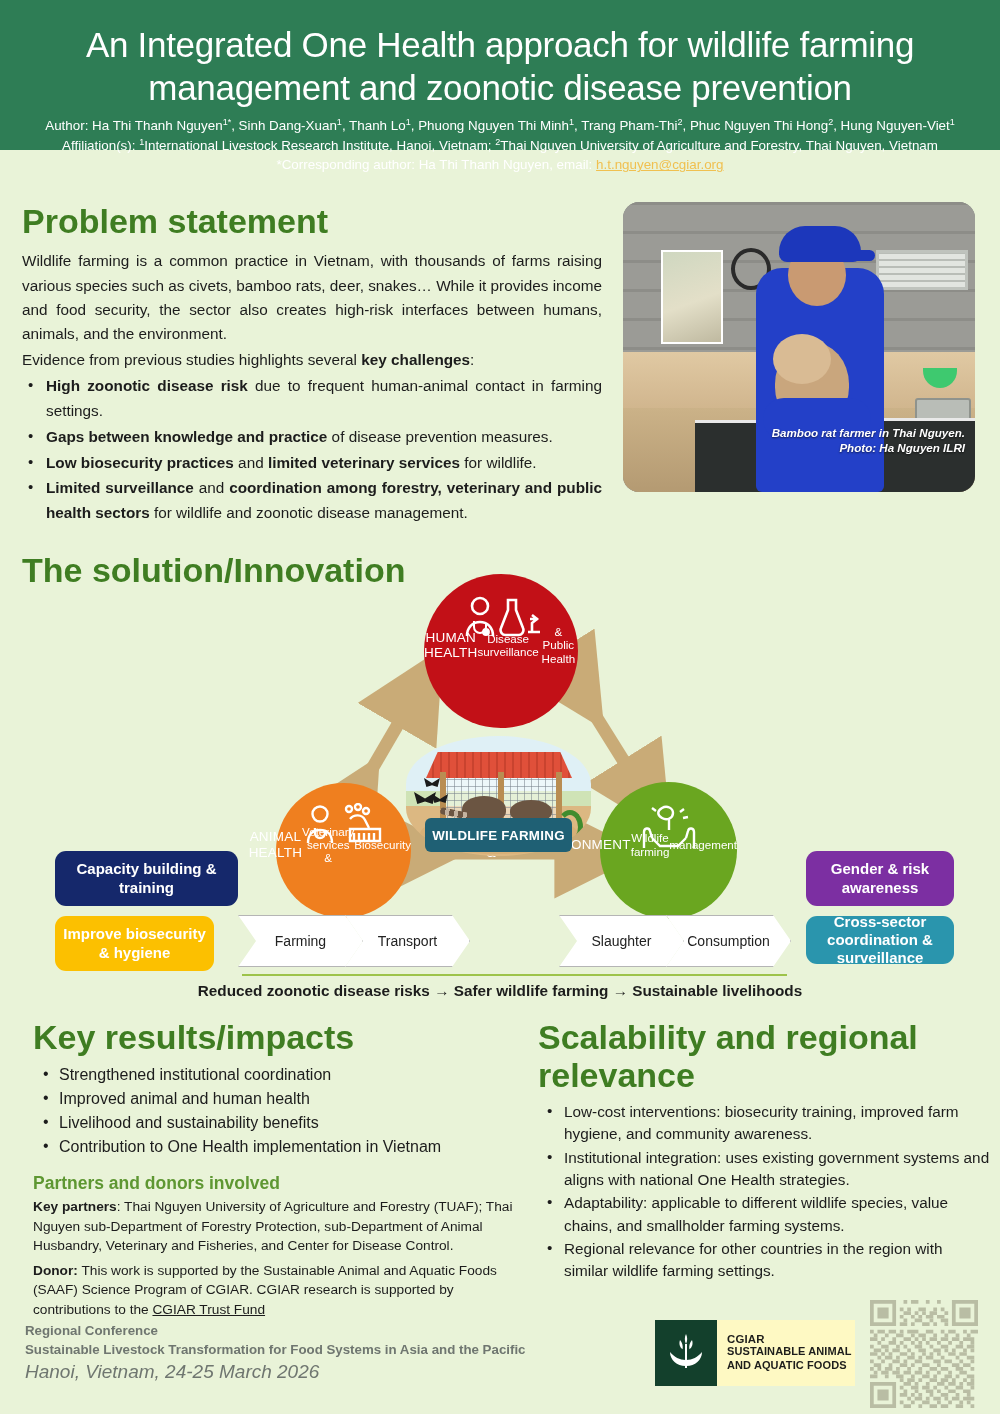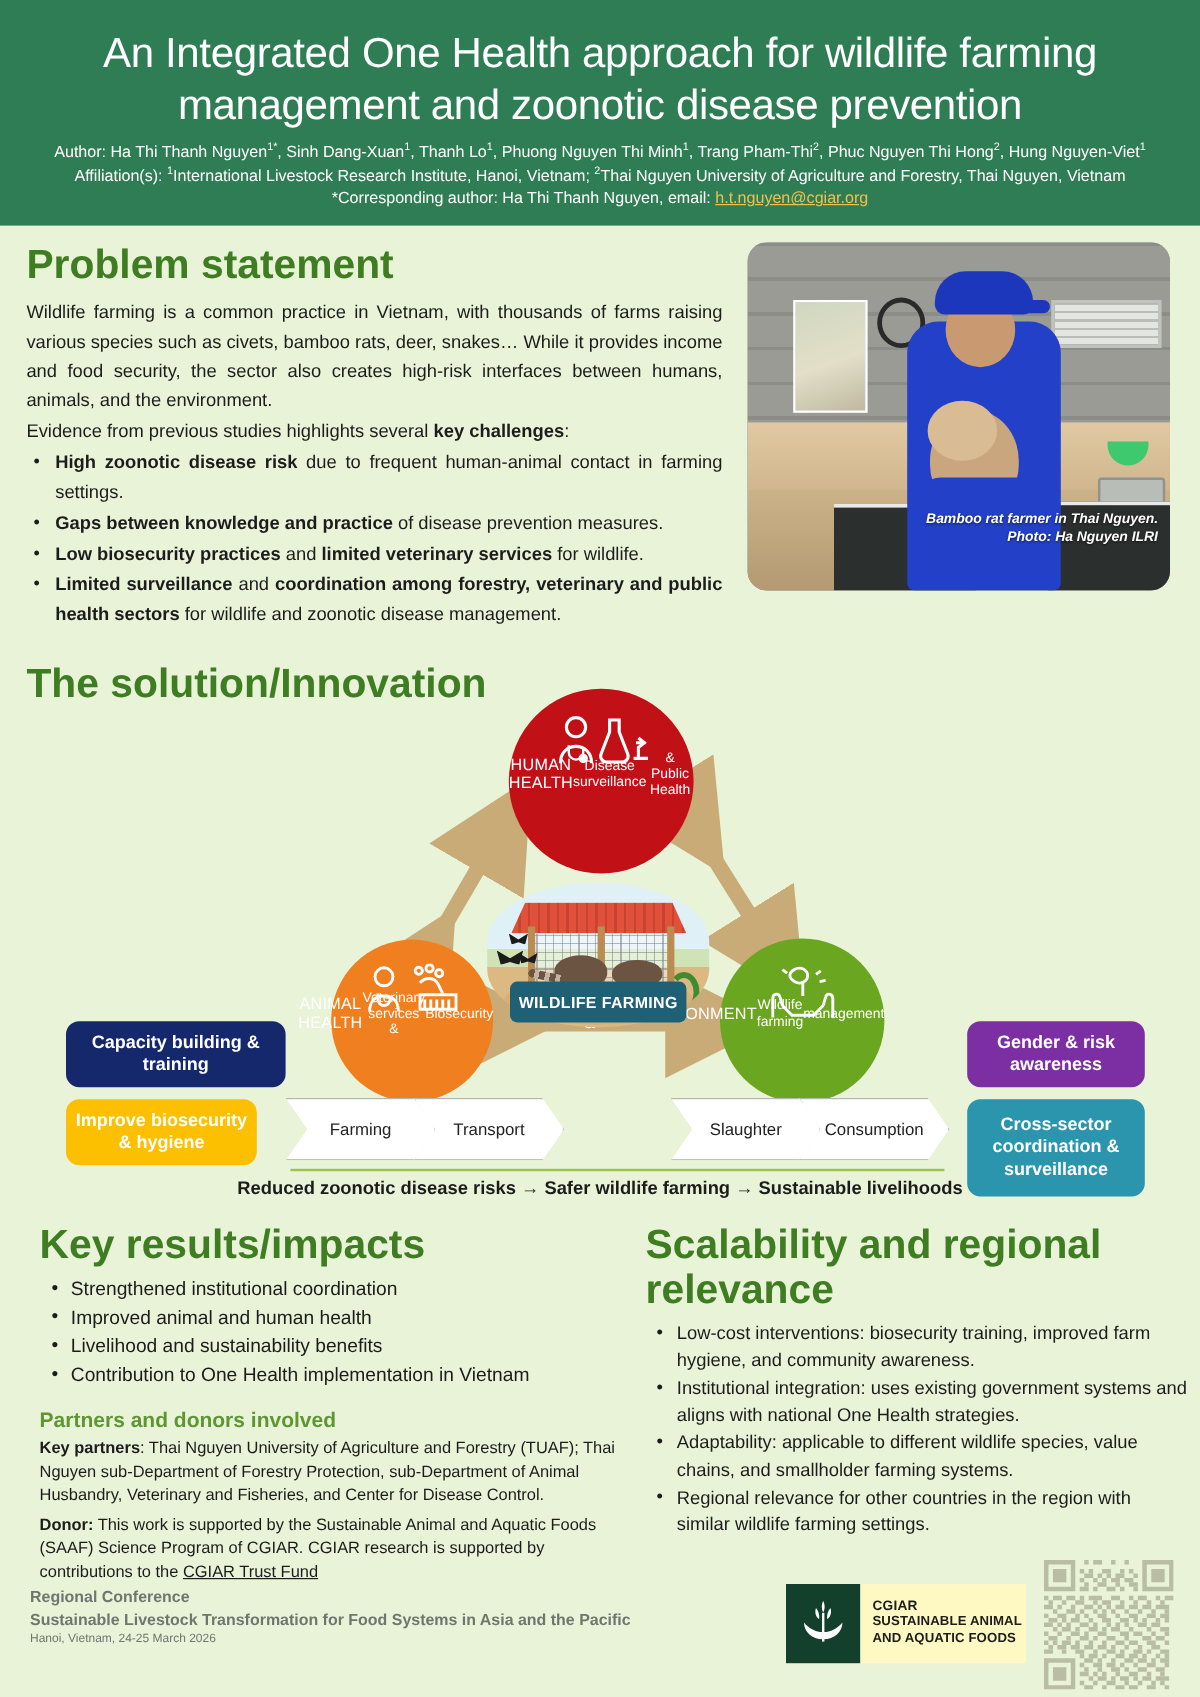--- a/index.html
+++ b/index.html
@@ -6,21 +6,21 @@
   html, body {
     width: 1000px; height: 1414px;
     font-family: "Liberation Sans", sans-serif;
     background: #e9f3d8;
     overflow: hidden;
   }
   #poster { position: relative; width: 1000px; height: 1414px; background: #e9f3d8; }
 
   
   .header {
-    position: absolute; left: 0; top: 0; width: 1000px; height: 188px;
+    position: absolute; left: 0; top: 0; width: 1000px; height: 150px;
     background: #2e7d55; color: #ffffff; text-align: center;
     padding: 24px 22px 8px 22px;
   }
   .header .title {
     font-size: 35px; line-height: 1.22; font-weight: 400; letter-spacing: -0.3px;
   }
   .header .authors {
     font-size: 13.4px; line-height: 1.42; margin-top: 7px; font-weight: 400;
   }
   .header .authors sup { font-size: 9px; }
@@ -160,21 +160,21 @@
   }
 
   .pill {
     position: absolute; border-radius: 11px; color: #fff; text-align: center;
     display: flex; align-items: center; justify-content: center;
     font-weight: bold; font-size: 15px; line-height: 1.22; padding: 6px 8px;
   }
   #p-capacity { left: 55px; top: 281px; width: 183px; height: 55px; background: #15286b; }
   #p-biosec  { left: 55px; top: 346px; width: 159px; height: 55px; background: #fcc000; }
   #p-gender  { left: 806px; top: 281px; width: 148px; height: 55px; background: #7c2fa2; }
-  #p-cross   { left: 806px; top: 346px; width: 148px; height: 81px; background: #2a95ad;
+  #p-cross   { left: 806px; top: 346px; width: 148px; height: 48px; background: #2a95ad;
                border-radius: 11px; }
 
   
   #chain { position: absolute; left: 238px; top: 345px; width: 552px; height: 52px; }
   .chev {
     position: absolute; top: 0; height: 52px; background: #ffffff;
     border: 1.2px solid #b5b5b5;
     clip-path: polygon(0 0, calc(100% - 18px) 0, 100% 50%, calc(100% - 18px) 100%, 0 100%, 18px 50%);
     display: flex; align-items: center; justify-content: center;
     font-size: 14px; color: #222;
@@ -201,21 +201,21 @@
   #scal .h-main { line-height: 1.12; }
   #scal ul { list-style: none; margin-top: 7px; }
   #scal li { font-size: 15.3px; line-height: 1.46; color: #1c1c1c;
              position: relative; padding-left: 26px; margin-bottom: 1px; }
   #scal li::before { content:"\2022"; position:absolute; left:9px; top:-1px; }
 
   
   #footer { position: absolute; left: 25px; top: 1322px; width: 560px; color: #6f7670; }
   #footer .f1 { font-size: 13.3px; font-weight: bold; line-height: 1.4; }
   #footer .f2 { font-size: 13.3px; font-weight: bold; line-height: 1.4; }
-  #footer .f3 { font-size: 10px; line-height: 1.4; }
+  #footer .f3 { font-size: 19px; font-style: italic; line-height: 1.4; }
 
   #cgiar-logo { position: absolute; left: 655px; top: 1320px; width: 200px; height: 66px;
                 display: flex; }
   #cgiar-mark { width: 62px; height: 66px; background: #13402c;
                 display:flex; align-items:center; justify-content:center; }
   #cgiar-text { flex: 1; background: #fef9c3; color: #1d1d1b;
                 display:flex; flex-direction:column; justify-content:center;
                 padding-left: 10px; }
   #cgiar-text .l1 { font-size: 11.4px; font-weight: bold; letter-spacing:.2px; }
   #cgiar-text .l2 { font-size: 11px; font-weight: bold; letter-spacing:.1px; line-height:1.25; }

